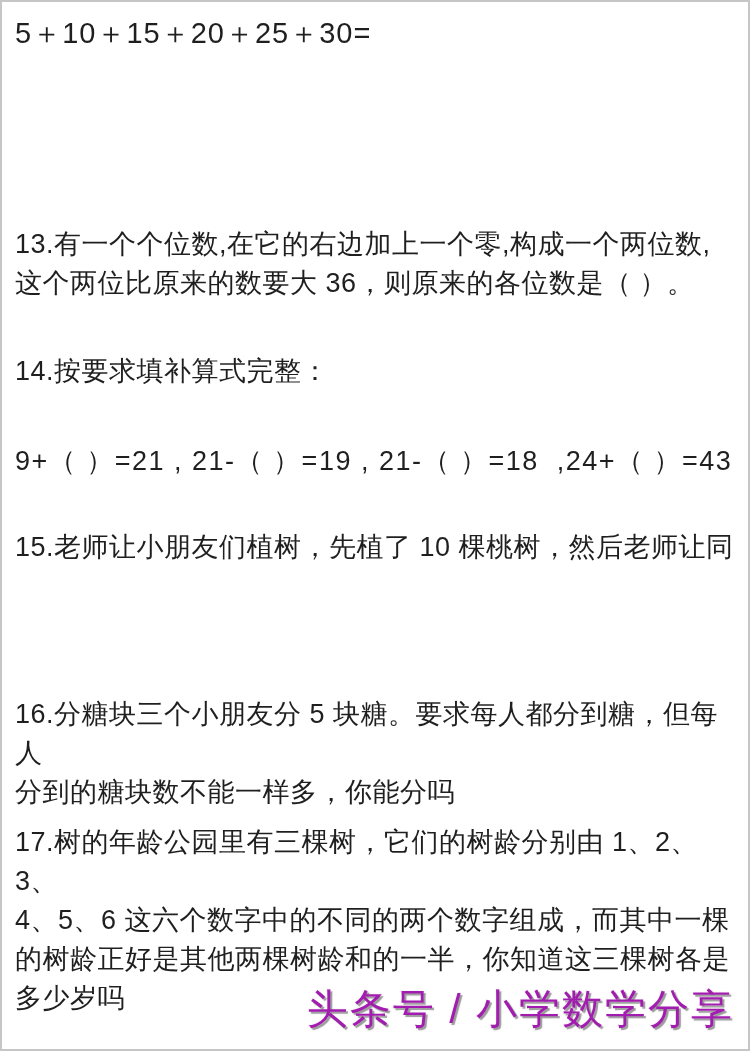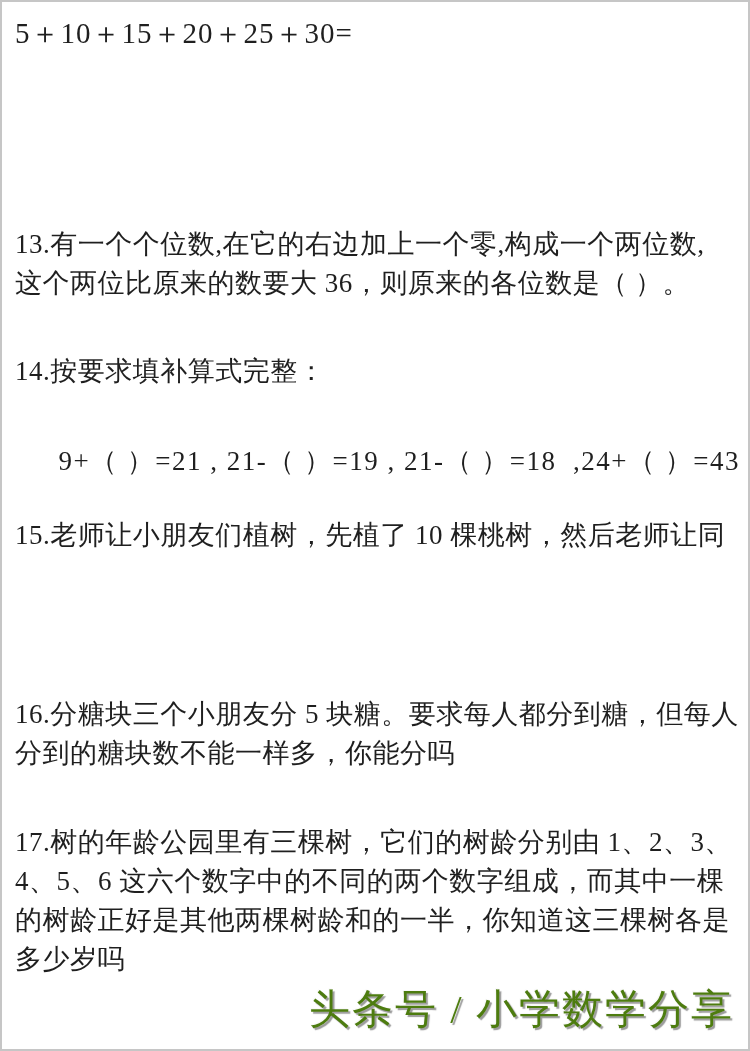--- a/index.html
+++ b/index.html
@@ -8,21 +8,21 @@
     background: #ffffff;
   }
   .page {
     position: relative;
     width: 750px;
     height: 1051px;
     box-sizing: border-box;
     background: #ffffff;
     border: 2px solid #c6c6c6;
     overflow: hidden;
-    font-family: Liberation Serif, serif;
+    font-family: Liberation Sans, sans-serif;
     color: #1f1f1f;
   }
   .block {
     position: absolute;
     left: 13px;
     right: 8px;
   }
   .line {
     font-size: 27px;
     line-height: 39px;
@@ -33,30 +33,29 @@
     font-size: 29px;
     line-height: 39px;
     letter-spacing: 1px;
     white-space: pre-wrap;
   }
   .eq-line {
     font-size: 27px;
     line-height: 39px;
     letter-spacing: 1.5px;
     white-space: pre-wrap;
-    text-align: right;
   }
   .watermark {
     position: absolute;
     top: 983px;
     right: 14px;
     font-size: 41px;
     line-height: 48px;
     letter-spacing: 2px;
-    color: #4d7c0f;
+    color: #a21caf;
     text-shadow: 2px 2px 1px #9b9b9b, -1px -1px 0 #f8f8f8;
     white-space: pre;
   }
 </style>
 </head>
 <body>
 
 <div class="page">
 
   <div class="block" style="top:12px">
@@ -72,21 +71,21 @@
   </div>
 
   <div class="block" style="top:350px">
     <div class="line">14.按要求填补算式完整：</div>
   </div>
 
   <div class="block" style="top:440px">
     <div class="eq-line">9+（ ）=21 , 21-（ ）=19 , 21-（ ）=18  ,24+（ ）=43</div>
   </div>
 
-  <div class="block" style="top:514px">
+  <div class="block" style="top:526px">
     <div class="line">15.老师让小朋友们植树，先植了 10 棵桃树，然后老师让同</div>
   </div>
 
   <div class="block" style="top:693px">
     <div class="line">16.分糖块三个小朋友分 5 块糖。要求每人都分到糖，但每人</div>
     <div class="line">分到的糖块数不能一样多，你能分吗</div>
   </div>
 
   <div class="block" style="top:821px">
     <div class="line">17.树的年龄公园里有三棵树，它们的树龄分别由 1、2、3、</div>

